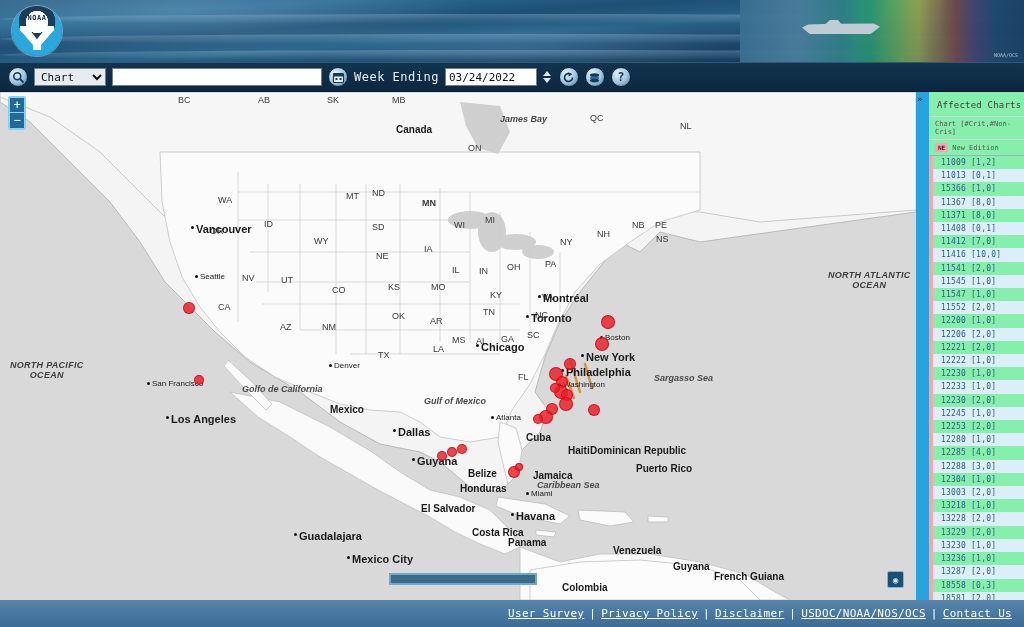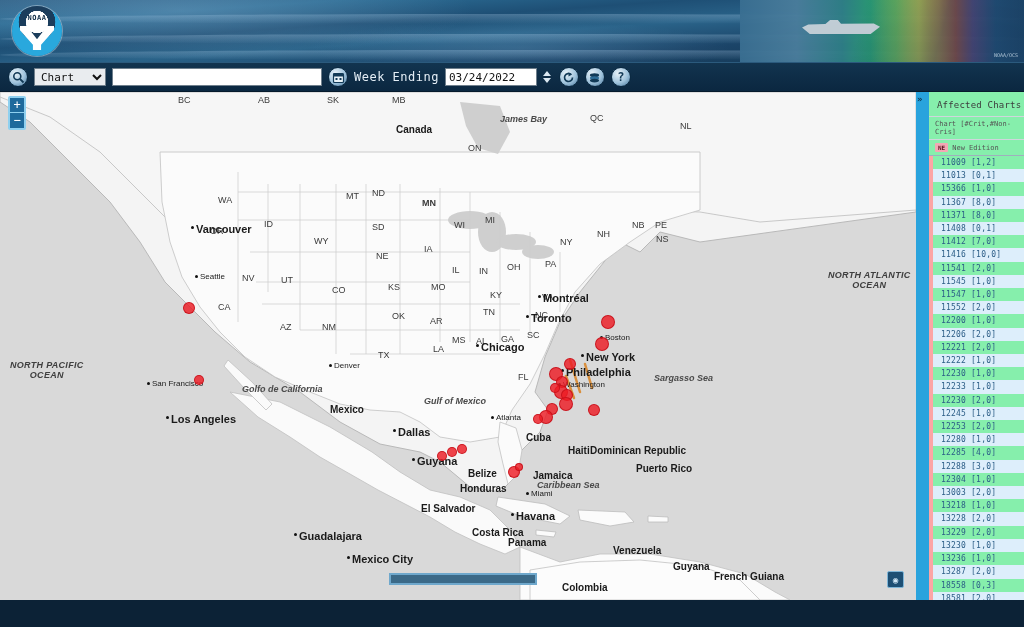--- a/index.html
+++ b/index.html
@@ -553,14 +553,17 @@
           <div class="chart-row">13229 [2,0]</div>
           <div class="chart-row alt">13230 [1,0]</div>
           <div class="chart-row">13236 [1,0]</div>
           <div class="chart-row alt">13287 [2,0]</div>
           <div class="chart-row">18558 [0,3]</div>
           <div class="chart-row alt">18581 [2,0]</div>
         </div>
     </div>
   </div>
 
+  <div id="footer">
+    <div id="footer-links"><a href="#">User Survey</a><span class="sep">|</span><a href="#">Privacy Policy</a><span class="sep">|</span><a href="#">Disclaimer</a><span class="sep">|</span><a href="#">USDOC/NOAA/NOS/OCS</a><span class="sep">|</span><a href="#">Contact Us</a></div>
+  </div>
 
 </div>
 
 </body></html>

